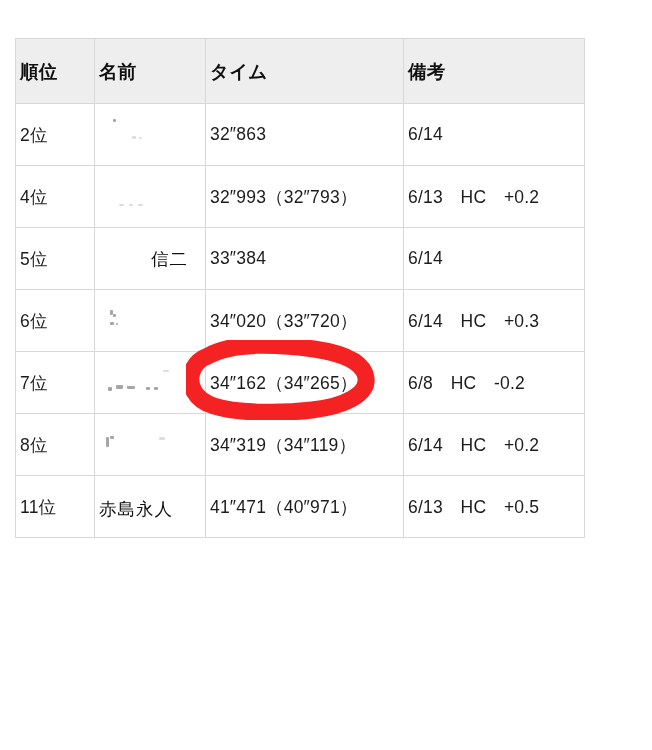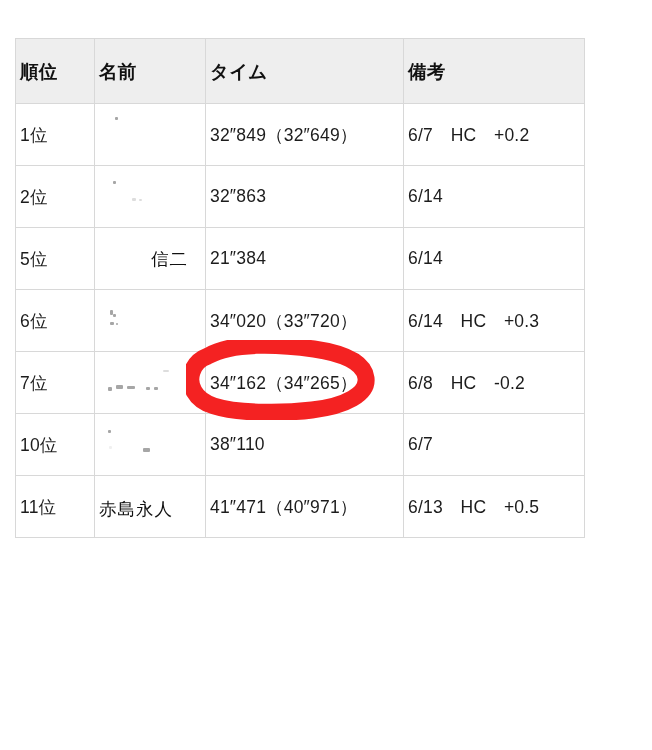--- a/index.html
+++ b/index.html
@@ -132,54 +132,54 @@
     <thead>
       <tr>
         <th>順位</th>
         <th>名前</th>
         <th>タイム</th>
         <th>備考</th>
       </tr>
     </thead>
     <tbody id="table-body">
         <tr>
-          <td class="cell-rank">1位</td>
-          <td class="cell-name redacted"><span class="name-text"></span><span class="smudge " style="left: 18%; top: 22%; width: 3px; height: 3px;"></span></td>
-          <td class="cell-time">32″849（32″649）</td>
-          <td class="cell-note">6/7　HC　+0.2</td>
-        </tr>
-        <tr>
           <td class="cell-rank">2位</td>
           <td class="cell-name redacted"><span class="name-text"></span><span class="smudge " style="left: 16%; top: 24%; width: 3px; height: 3px;"></span><span class="smudge light" style="left: 34%; top: 52%; width: 4px; height: 3px;"></span><span class="smudge light" style="left: 40%; top: 54%; width: 3px; height: 2px;"></span></td>
           <td class="cell-time">32″863</td>
           <td class="cell-note">6/14</td>
         </tr>
         <tr>
+          <td class="cell-rank">4位</td>
+          <td class="cell-name redacted"><span class="name-text"></span><span class="smudge light" style="left: 22%; top: 62%; width: 5px; height: 2px;"></span><span class="smudge light" style="left: 31%; top: 62%; width: 4px; height: 2px;"></span><span class="smudge light" style="left: 39%; top: 62%; width: 5px; height: 2px;"></span></td>
+          <td class="cell-time">32″993（32″793）</td>
+          <td class="cell-note">6/13　HC　+0.2</td>
+        </tr>
+        <tr>
           <td class="cell-rank">5位</td>
           <td class="cell-name"><span class="name-text name-visible" style="margin-left: 52px;">信二</span></td>
-          <td class="cell-time">21″384</td>
+          <td class="cell-time">33″384</td>
           <td class="cell-note">6/14</td>
         </tr>
         <tr>
           <td class="cell-rank">6位</td>
           <td class="cell-name redacted"><span class="name-text"></span><span class="smudge " style="left: 14%; top: 32%; width: 3px; height: 5px;"></span><span class="smudge " style="left: 16%; top: 40%; width: 3px; height: 3px;"></span><span class="smudge " style="left: 14%; top: 52%; width: 4px; height: 3px;"></span><span class="smudge " style="left: 19%; top: 54%; width: 2px; height: 2px;"></span></td>
           <td class="cell-time">34″020（33″720）</td>
           <td class="cell-note">6/14　HC　+0.3</td>
         </tr>
         <tr>
           <td class="cell-rank">7位</td>
           <td class="cell-name redacted"><span class="name-text"></span><span class="smudge " style="left: 12%; top: 58%; width: 4px; height: 4px;"></span><span class="smudge " style="left: 19%; top: 54%; width: 7px; height: 4px;"></span><span class="smudge " style="left: 29%; top: 56%; width: 8px; height: 3px;"></span><span class="smudge " style="left: 46%; top: 58%; width: 4px; height: 3px;"></span><span class="smudge " style="left: 54%; top: 58%; width: 4px; height: 3px;"></span><span class="smudge light" style="left: 62%; top: 30%; width: 6px; height: 2px;"></span></td>
           <td class="cell-time">34″162（34″265）</td>
           <td class="cell-note">6/8　HC　-0.2</td>
         </tr>
         <tr>
-          <td class="cell-rank">10位</td>
-          <td class="cell-name redacted"><span class="name-text"></span><span class="smudge " style="left: 12%; top: 26%; width: 3px; height: 3px;"></span><span class="smudge faint" style="left: 13%; top: 52%; width: 3px; height: 3px;"></span><span class="smudge " style="left: 44%; top: 56%; width: 7px; height: 4px;"></span></td>
-          <td class="cell-time">38″110</td>
-          <td class="cell-note">6/7</td>
+          <td class="cell-rank">8位</td>
+          <td class="cell-name redacted"><span class="name-text"></span><span class="smudge " style="left: 10%; top: 38%; width: 3px; height: 10px;"></span><span class="smudge " style="left: 14%; top: 36%; width: 4px; height: 3px;"></span><span class="smudge light" style="left: 58%; top: 38%; width: 6px; height: 3px;"></span></td>
+          <td class="cell-time">34″319（34″119）</td>
+          <td class="cell-note">6/14　HC　+0.2</td>
         </tr>
         <tr class="row-clipped">
           <td class="cell-rank">11位</td>
           <td class="cell-name"><span class="name-text name-visible">赤島永人</span></td>
           <td class="cell-time">41″471（40″971）</td>
           <td class="cell-note">6/13　HC　+0.5</td>
         </tr>
       </tbody>
   </table>
 

